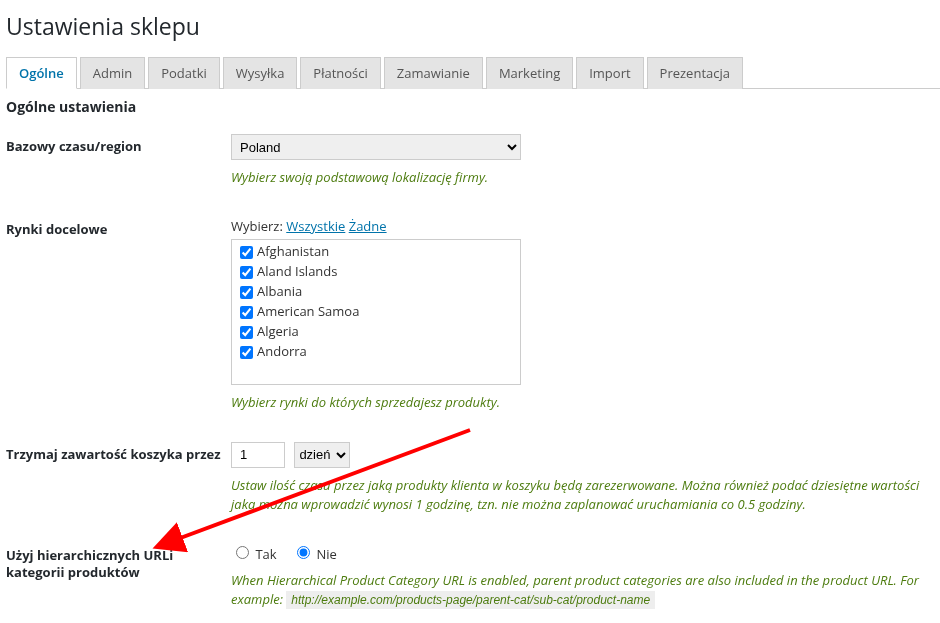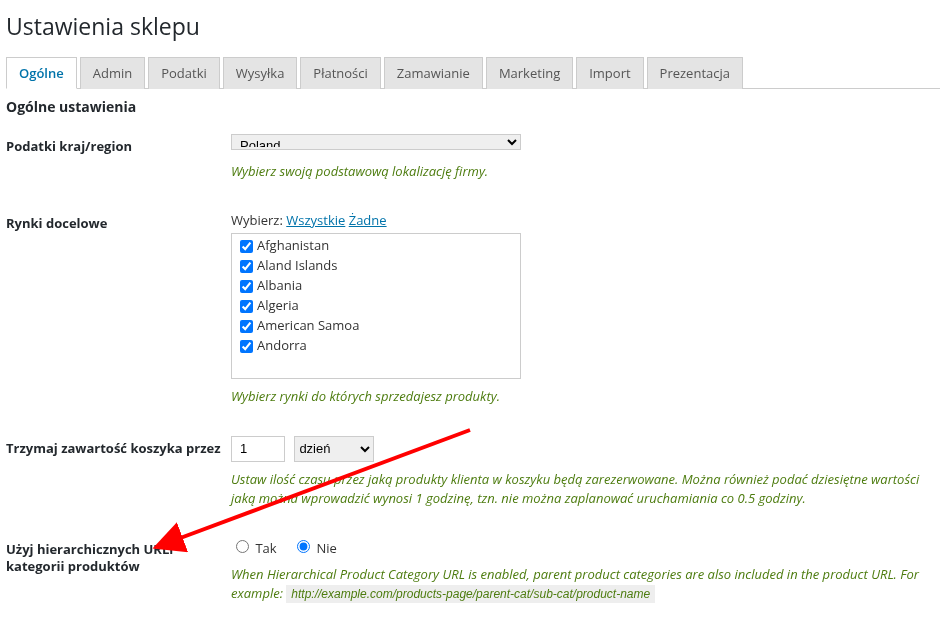--- a/index.html
+++ b/index.html
@@ -67,21 +67,21 @@
   }
   .desc {
     font-style: italic;
     color: #4d7c0f;
     font-size: 13px;
     margin-top: 8px;
     line-height: 1.45;
   }
   select.base-location {
     width: 290px;
-    height: 16px;
+    height: 26px;
     font-size: 13px;
     border: 1px solid #ccc;
     padding: 2px 4px;
   }
   .marketsel {
     font-size: 13px;
     margin-bottom: 4px;
   }
   .marketsel a { color: #0073aa; text-decoration: underline; cursor: pointer; }
   .market-list {
@@ -108,21 +108,21 @@
     text-align: left;
     padding-left: 8px;
     font-size: 13px;
     border: 1px solid #ccc;
   }
   select.cart-unit {
     height: 26px;
     font-size: 13px;
     border: 1px solid #ccc;
     margin-left: 6px;
-    width: 80px;
+    width: 56px;
   }
   .radio-row { font-size: 13px; }
   .radio-row label { margin-right: 12px; }
   code.url-example {
     background: #eee;
     padding: 2px 5px;
     font-family: Liberation Sans, sans-serif;
     font-size: 12px;
   }
   
@@ -146,43 +146,43 @@
   <div class="tab">Płatności</div>
   <div class="tab">Zamawianie</div>
   <div class="tab">Marketing</div>
   <div class="tab">Import</div>
   <div class="tab">Prezentacja</div>
 </div>
 
 <h2 class="section">Ogólne ustawienia</h2>
 
 <div class="form-row">
-  <div class="form-label">Podatki kraj/region</div>
+  <div class="form-label">Bazowy czasu/region</div>
   <div class="form-field">
     <select class="base-location">
       <option>Poland</option>
     </select>
     <div class="desc">Wybierz swoją podstawową lokalizację firmy.</div>
   </div>
 </div>
 
 <div class="form-row">
   <div class="form-label">Rynki docelowe</div>
   <div class="form-field">
     <div class="marketsel">
       <span>Wybierz:</span>
       <a>Wszystkie</a>
       <a>Żadne</a>
     </div>
     <div class="market-list">
       <label><input type="checkbox" checked="" style=""><span>Afghanistan</span></label>
       <label><input type="checkbox" checked="" style=""><span>Aland Islands</span></label>
       <label><input type="checkbox" checked="" style=""><span>Albania</span></label>
+      <label><input type="checkbox" checked="" style=""><span>American Samoa</span></label>
       <label><input type="checkbox" checked="" style=""><span>Algeria</span></label>
-      <label><input type="checkbox" checked="" style=""><span>American Samoa</span></label>
       <label><input type="checkbox" checked="" style=""><span>Andorra</span></label>
     </div>
     <div class="desc">Wybierz rynki do których sprzedajesz produkty.</div>
   </div>
 </div>
 
 <div class="form-row">
   <div class="form-label">Trzymaj zawartość koszyka przez</div>
   <div class="form-field">
     <input type="text" class="cart-num" value="1" style="">

